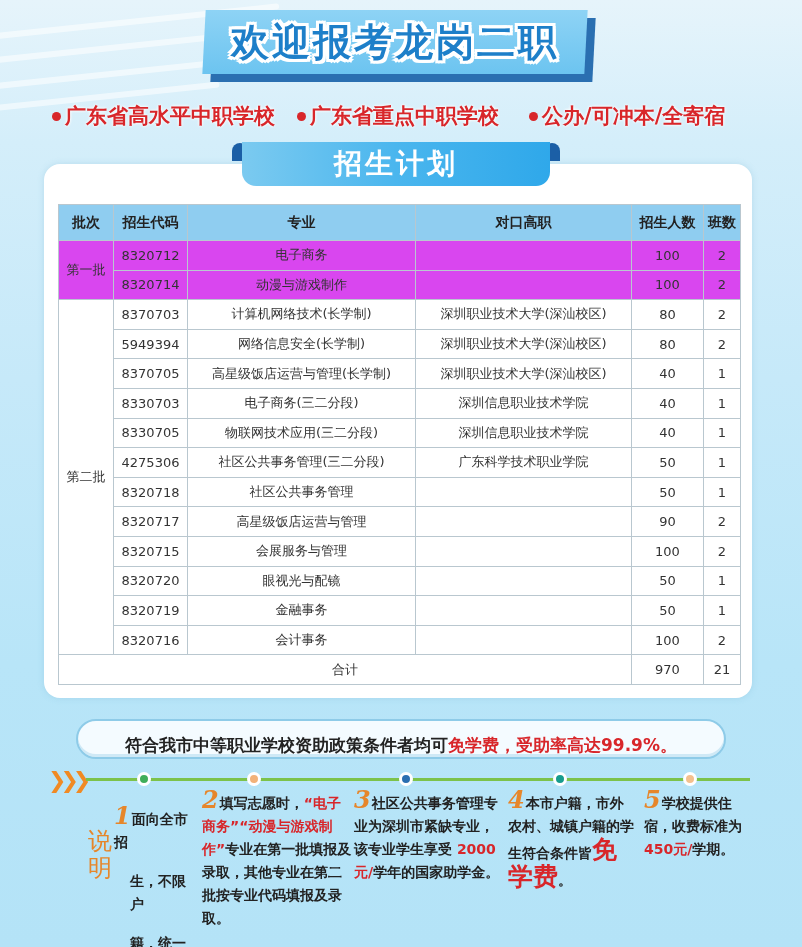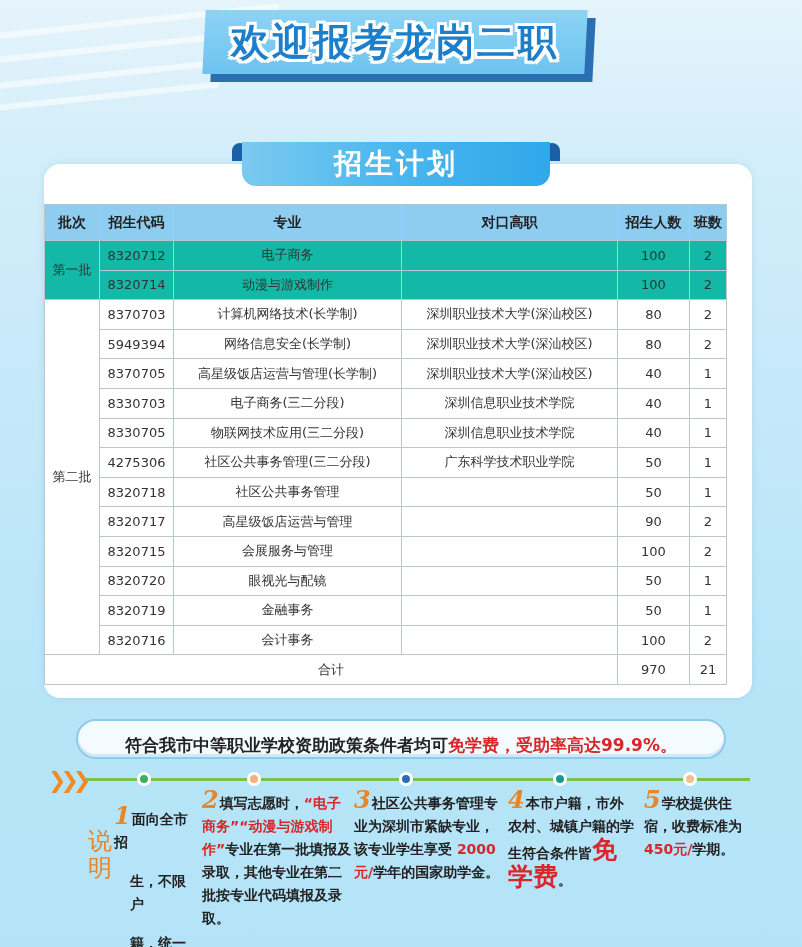--- a/index.html
+++ b/index.html
@@ -41,24 +41,24 @@
   .ribbon-ear { position: absolute; top: 3px; width: 16px; height: 18px; background: #1b5fa6; border-radius: 8px 8px 0 0; }
   .ribbon-ear.left { left: 4px; } .ribbon-ear.right { right: 4px; }
   .ribbon-face {
     position: absolute; left: 14px; top: 2px; width: 308px; height: 44px;
     background: linear-gradient(90deg, #7bcaf0 0%, #4ab6ee 50%, #2fa8ea 100%);
     border-radius: 0 0 14px 14px;
     display: flex; align-items: center; justify-content: center;
     font-size: 28px; font-weight: bold; color: #fff; letter-spacing: 3px;
   }
 
-  table.plan { position: absolute; left: 44px; top: 204px; width: 682px; border-collapse: collapse; font-size: 13px; color: #333; table-layout: fixed; }
+  table.plan { position: absolute; left: 58px; top: 204px; width: 682px; border-collapse: collapse; font-size: 13px; color: #333; table-layout: fixed; }
   table.plan th, table.plan td { border: 1px solid #b9c7cf; text-align: center; height: 29.6px; padding: 0 2px; white-space: nowrap; overflow: hidden; }
   table.plan th { background: #8fcdf0; font-weight: bold; height: 36px; font-size: 14px; color: #222; }
-  table.plan tr.batch1 td { background: #14b8a6; }
+  table.plan tr.batch1 td { background: #d946ef; }
   table.plan td.batch { vertical-align: middle; }
 
   
   .subsidy { position: absolute; left: 76px; top: 719px; width: 650px; height: 40px; border-radius: 20px; background: #f4fbff; border: 2px solid #8ecbe8; box-shadow: inset 0 -3px 0 #cfe9f6; display: flex; align-items: flex-end; justify-content: center; font-size: 17px; font-weight: bold; color: #222; white-space: nowrap; }
   .subsidy .red { color: #d8262a; }
 
   
   .chev { position: absolute; left: 48px; top: 768px; font-size: 22px; font-weight: bold; color: #f08a24; letter-spacing: -6px; }
   .notes-title { position: absolute; left: 52px; top: 828px; font-size: 24px; font-weight: normal; color: #e6862a; line-height: 27px; width: 28px; margin-left: 36px; }
   .timeline { position: absolute; left: 86px; top: 778px; width: 664px; height: 3px; background: #7cc24a; }
@@ -79,20 +79,34 @@
   <div class="streak" style="top:70px"></div>
   <div class="streak" style="top:95px;width:260px"></div>
 
   <div class="title-banner">
     <div class="title-shadow"></div>
     <div class="title-face">
       <span class="title-text">欢迎报考龙岗二职</span>
     </div>
   </div>
 
+  <div class="taglines">
+    <span class="tagline">
+        <span class="dot"></span>
+        <span>广东省高水平中职学校</span>
+      </span>
+    <span class="tagline">
+        <span class="dot"></span>
+        <span>广东省重点中职学校</span>
+      </span>
+    <span class="tagline" style="margin-left:8px">
+        <span class="dot"></span>
+        <span>公办/可冲本/全寄宿</span>
+      </span>
+  </div>
 
   <div class="card"></div>
   <div class="card-ribbon">
     <div class="ribbon-ear left"></div>
     <div class="ribbon-ear right"></div>
     <div class="ribbon-face">招生计划</div>
   </div>
 
   <table class="plan">
     <colgroup>

